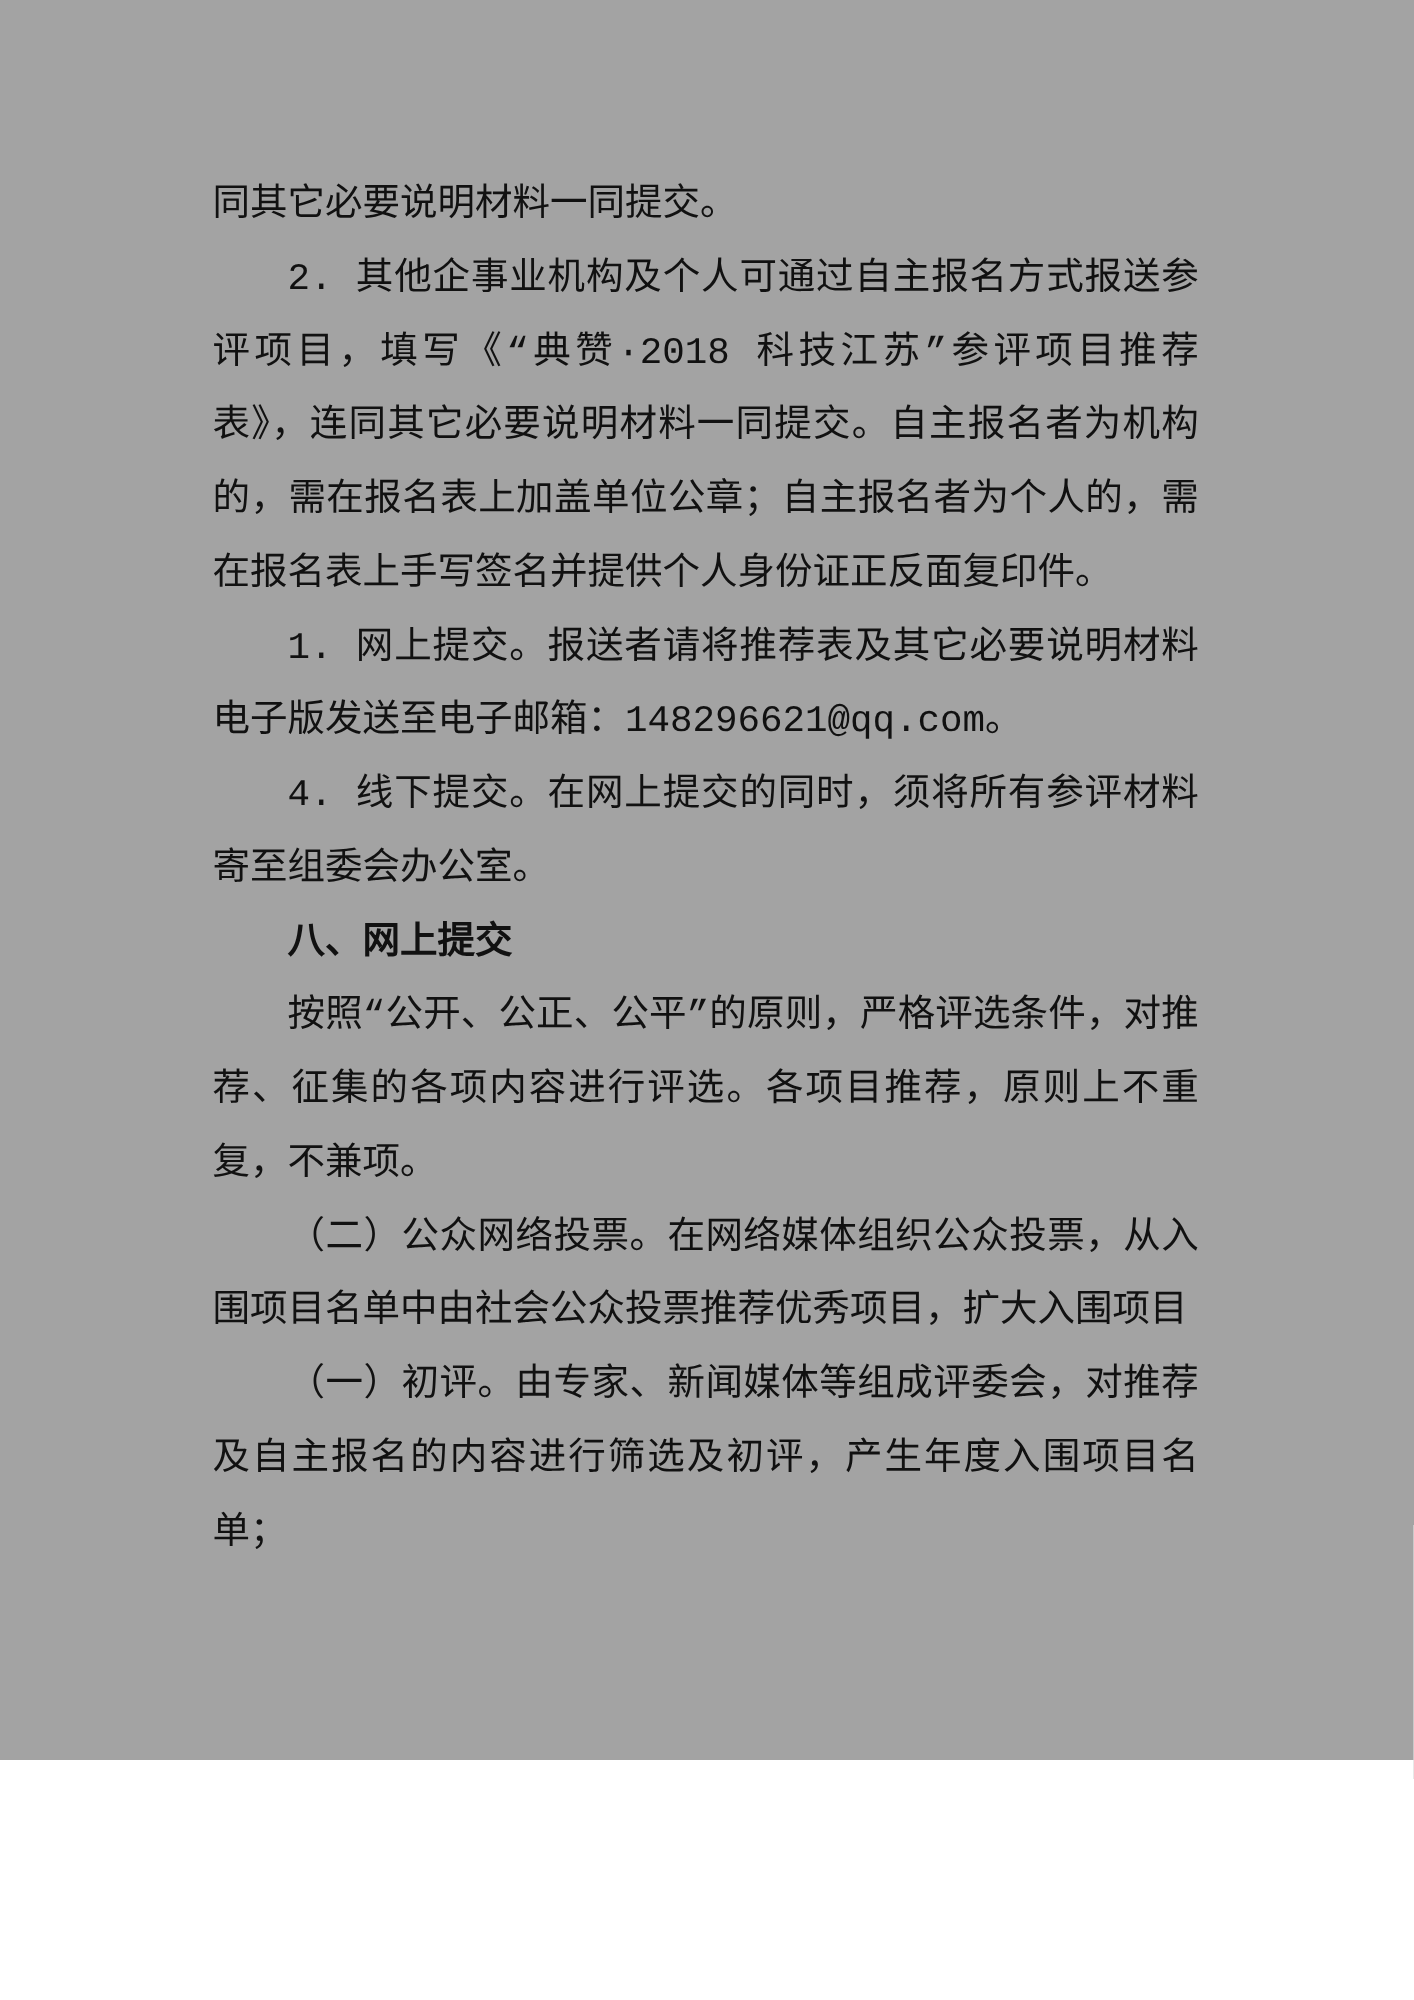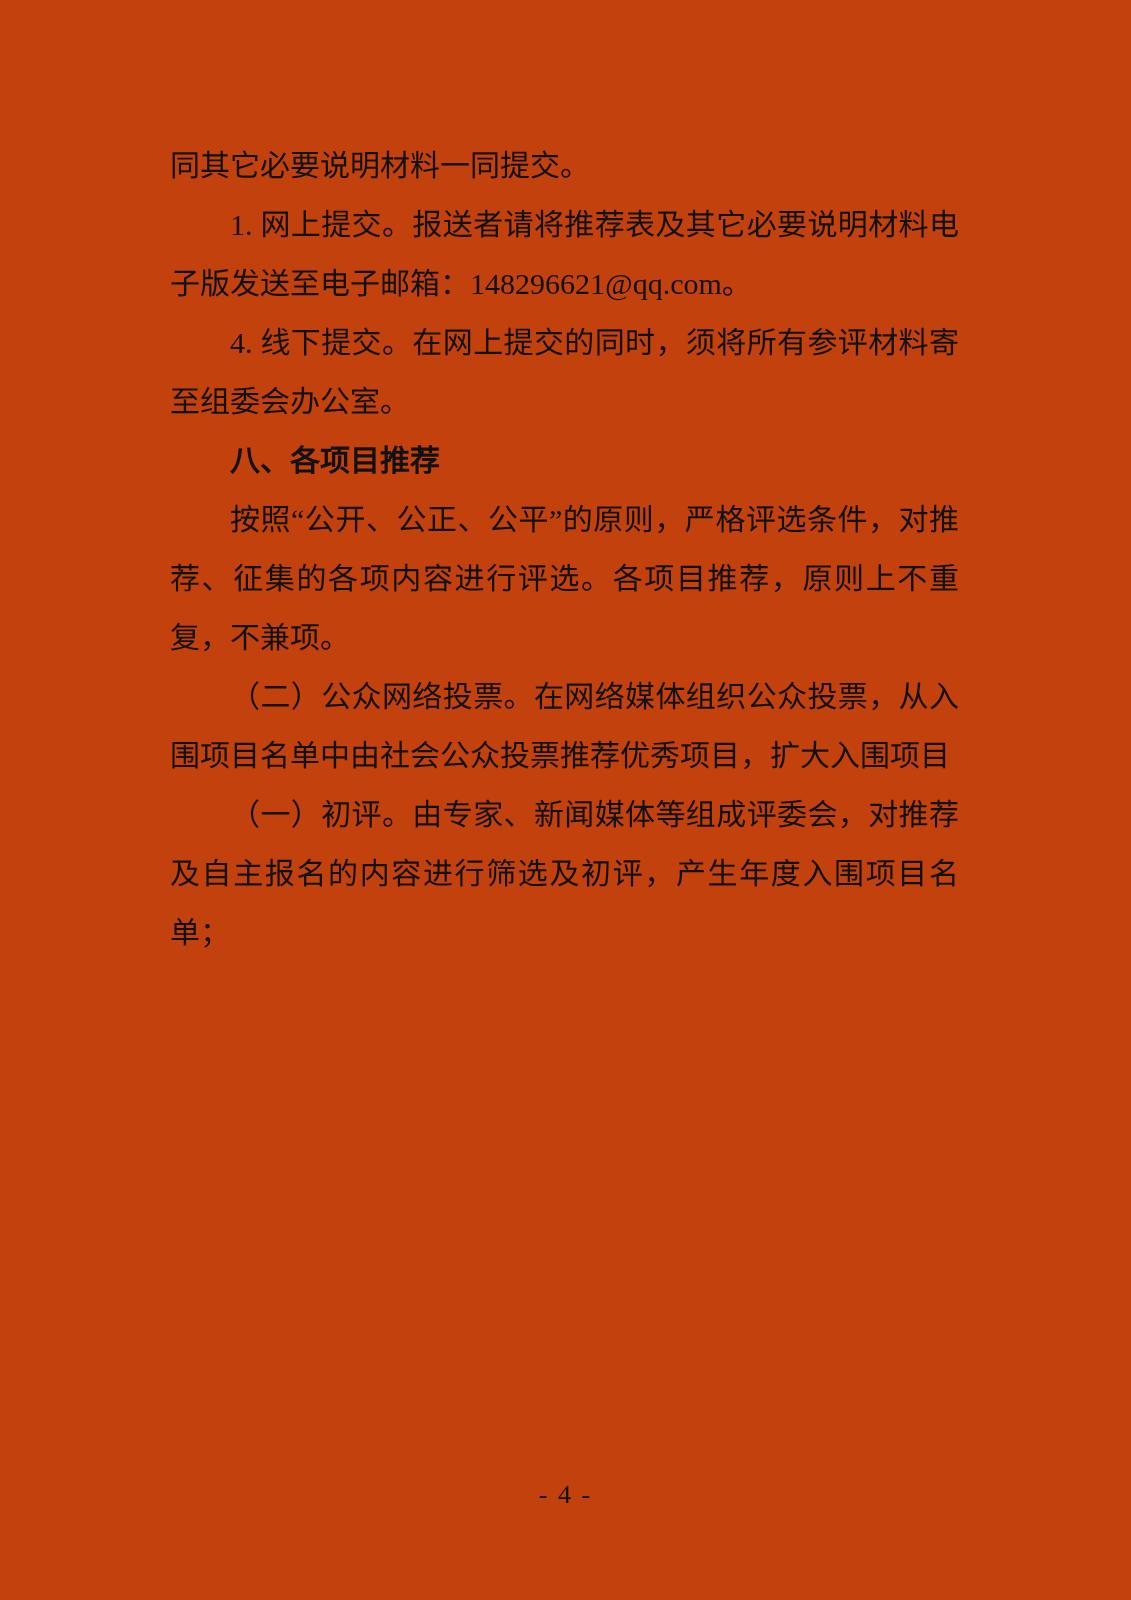--- a/index.html
+++ b/index.html
@@ -3,24 +3,24 @@
 <meta charset="utf-8">
 <style>
   html, body {
     margin: 0;
     padding: 0;
     background: #ffffff;
   }
   .page {
     position: relative;
     width: 1131px;
-    height: 1600px;
-    background: #c2410c;
+    height: 1408px;
+    background: #a3a3a3;
     color: #111111;
-    font-family: Liberation Serif, serif;
+    font-family: Liberation Mono, monospace;
     overflow: hidden;
   }
   .content {
     position: absolute;
     top: 136px;
     left: 170px;
     width: 789px;
     font-size: 30px;
     line-height: 59px;
     text-align: justify;
@@ -47,21 +47,22 @@
     letter-spacing: 2px;
     color: #111111;
   }
 </style>
 </head>
 <body>
 
 <div class="page">
   <div class="content">
     <p class="para no-indent">同其它必要说明材料一同提交。</p>
+    <p class="para">2. 其他企事业机构及个人可通过自主报名方式报送参评项目，填写《“典赞·2018 科技江苏”参评项目推荐表》，连同其它必要说明材料一同提交。自主报名者为机构的，需在报名表上加盖单位公章；自主报名者为个人的，需在报名表上手写签名并提供个人身份证正反面复印件。</p>
     <p class="para">1. 网上提交。报送者请将推荐表及其它必要说明材料电子版发送至电子邮箱：148296621@qq.com。</p>
     <p class="para">4. 线下提交。在网上提交的同时，须将所有参评材料寄至组委会办公室。</p>
-    <p class="para heading">八、各项目推荐</p>
+    <p class="para heading">八、网上提交</p>
     <p class="para">按照“公开、公正、公平”的原则，严格评选条件，对推荐、征集的各项内容进行评选。各项目推荐，原则上不重复，不兼项。</p>
     <p class="para">（二）公众网络投票。在网络媒体组织公众投票，从入围项目名单中由社会公众投票推荐优秀项目，扩大入围项目</p>
     <p class="para">（一）初评。由专家、新闻媒体等组成评委会，对推荐及自主报名的内容进行筛选及初评，产生年度入围项目名单；</p>
   </div>
   <div class="page-number">- 4 -</div>
 </div>
 
 </body></html>

